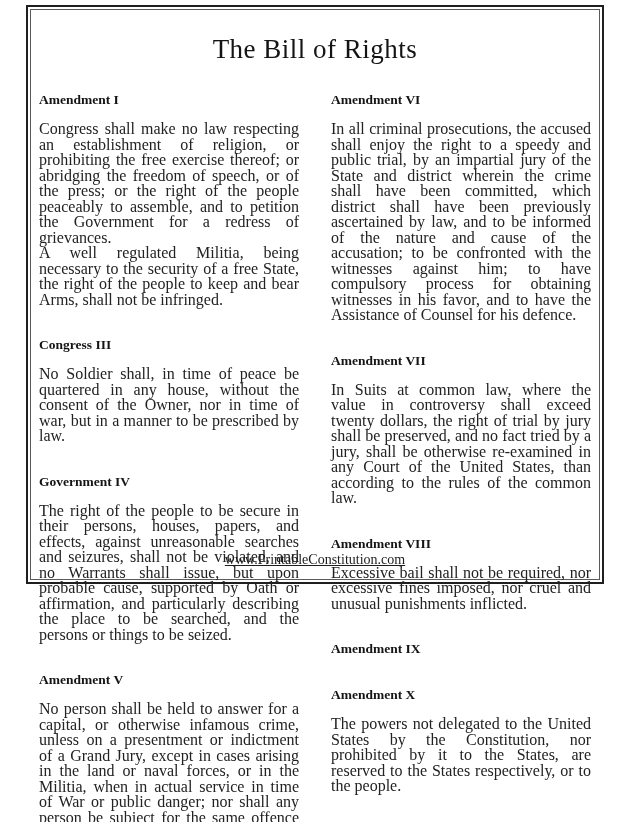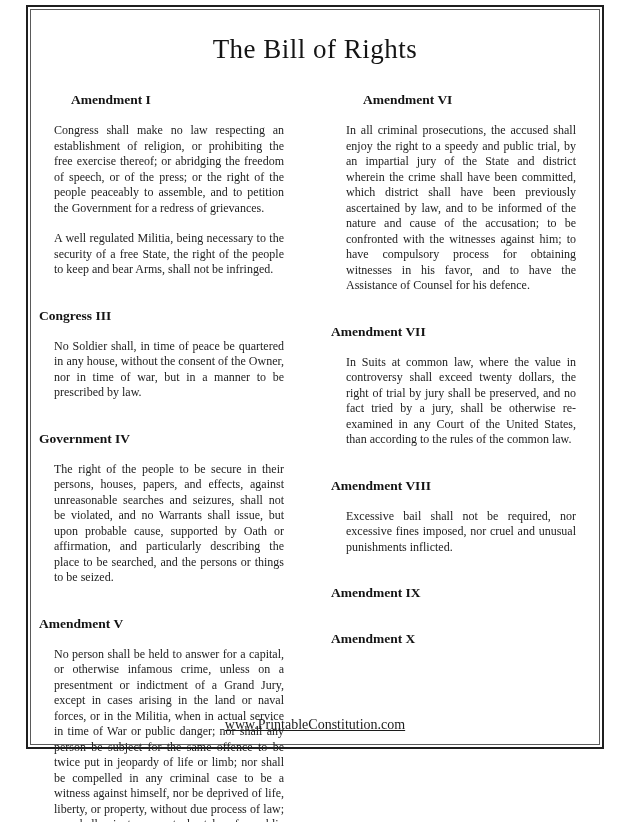--- a/index.html
+++ b/index.html
@@ -13,21 +13,21 @@
     position: relative;
     overflow: hidden;
     font-family: "Liberation Serif", serif;
     color: #1c1c1c;
   }
   .page-outer {
     position: absolute;
     left: 26px;
     top: 5px;
     width: 578px;
-    height: 744px;
+    height: 579px;
     box-sizing: border-box;
     border: 2px solid #1f1f1f;
     background: #ffffff;
   }
   .page-inner {
     position: absolute;
     inset: 2px;
     border: 1px solid #5a5a5a;
     box-sizing: border-box;
   }
@@ -54,27 +54,26 @@
     width: calc(50% - 16px);
   }
   .amendment h2 {
     font-size: 13.5px;
     font-weight: bold;
     margin: 30px 0 13px 0;
     color: #141414;
   }
   .column .amendment:first-child h2 {
     margin-top: 27px;
-    margin-left: 32px;
   }
   .amendment p {
-    font-size: 12px;
+    font-size: 16px;
     line-height: 15.5px;
     text-align: justify;
-    margin: 15px;
+    margin: 0;
     color: #222222;
   }
   .footer {
     position: absolute;
     bottom: 12px;
     left: 0;
     width: 100%;
     text-align: center;
     font-size: 14px;
     line-height: 15px;
@@ -134,20 +133,21 @@
     <h2 class="amendment-heading">Amendment VIII</h2>
     <p class="amendment-body">Excessive bail shall not be required, nor excessive fines imposed, nor cruel and unusual punishments inflicted.</p>
   </section>
 
   <section class="amendment">
     <h2 class="amendment-heading">Amendment IX</h2>
   </section>
 
   <section class="amendment">
     <h2 class="amendment-heading">Amendment X</h2>
+    <p class="amendment-body">The powers not delegated to the United States by the Constitution, nor prohibited by it to the States, are reserved to the States respectively, or to the people.</p>
   </section>
 </div>
       </div>
 
       <div class="footer">
         <span>www.PrintableConstitution.com</span>
       </div>
 
     </div>
   </div>

